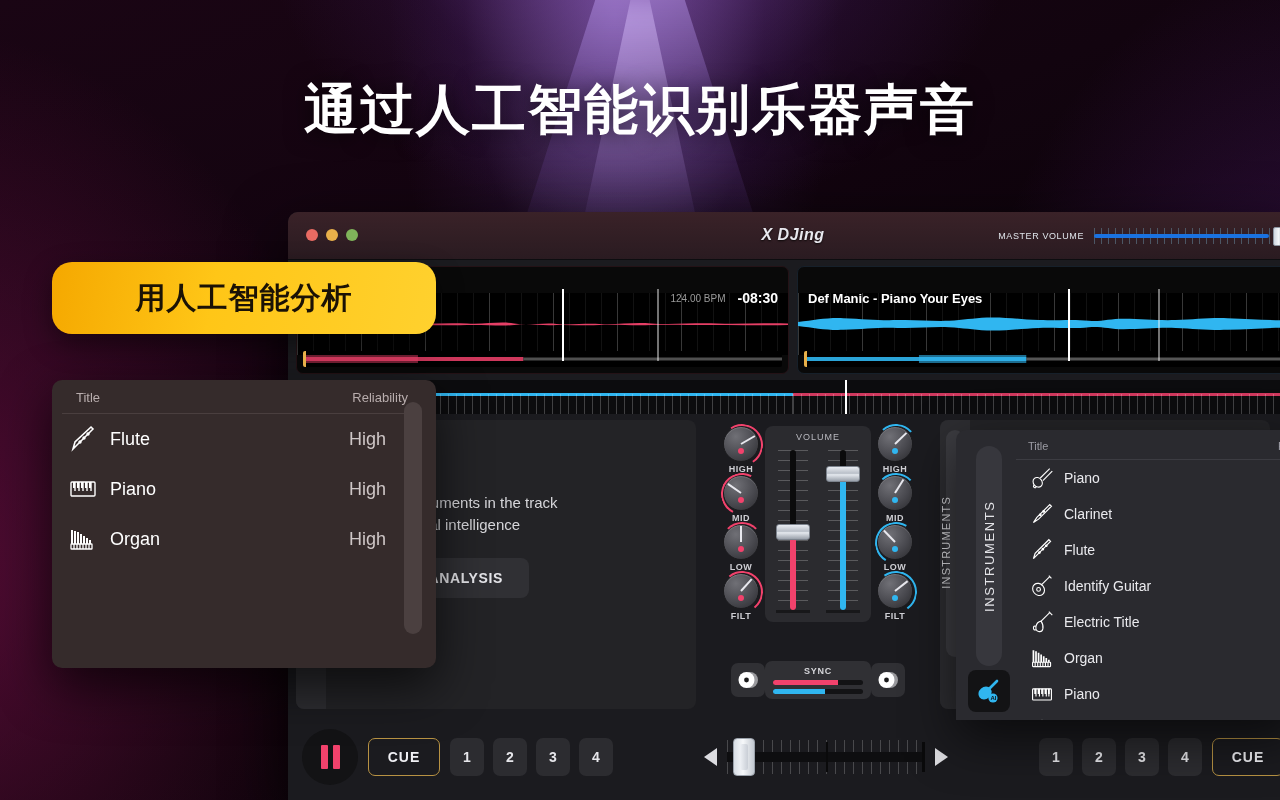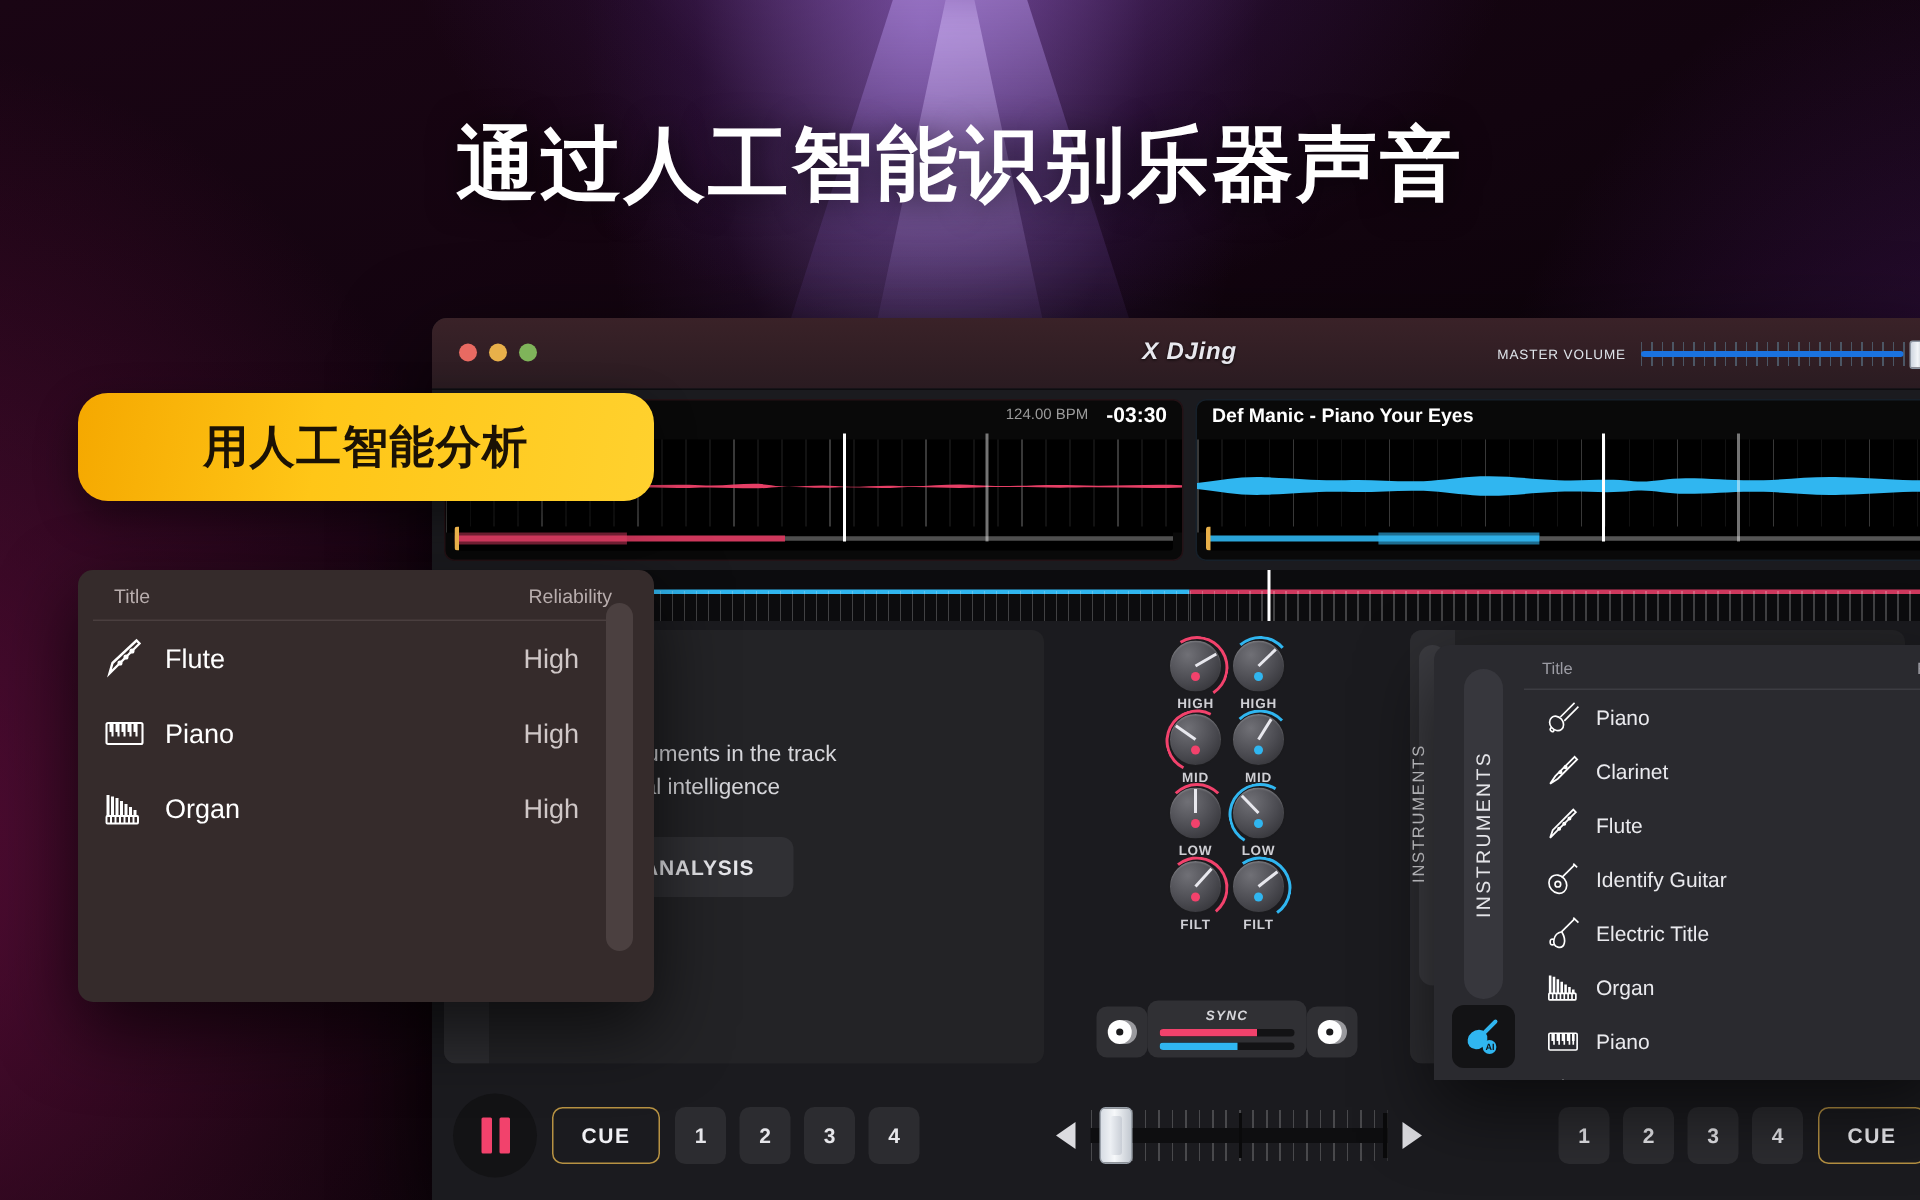--- a/index.html
+++ b/index.html
@@ -94,21 +94,21 @@
 
   
   #decks-top { position: relative; height: 120px; padding: 6px 8px; display: flex; gap: 8px; }
   .wavebox {
     position: relative; flex: 1; background: #090909;
     border-radius: 7px; overflow: hidden;
     border: 1px solid #241216;
   }
   .wavebox.right { border-color: #16202a; }
   .wave-head {
-    position: absolute; top: 0; left: 0; right: 0; height: 18px;
+    position: absolute; top: 22px; left: 0; right: 0; height: 18px;
     display: flex; align-items: center; padding: 0 10px; z-index: 3;
   }
   .bpm { color: #9b9b9b; font-size: 10px; }
   .timeleft { color: #fff; font-size: 14px; font-weight: bold; margin-left: 12px; }
   .trackname { color: #fff; font-size: 13px; font-weight: bold; }
   .wave-body {
     position: absolute; left: 0; right: 0; top: 26px; height: 62px;
     background:
       repeating-linear-gradient(90deg, rgba(255,255,255,0.16) 0px, rgba(255,255,255,0.16) 1px, transparent 1px, transparent 64px),
       repeating-linear-gradient(90deg, rgba(255,255,255,0.07) 0px, rgba(255,255,255,0.07) 1px, transparent 1px, transparent 16px),
@@ -208,21 +208,21 @@
   }
   .fader .rail { position: absolute; left: 50%; top: 0; bottom: 0; width: 6px; transform: translateX(-50%); background: #0b0b0c; border-radius: 3px; }
   .fader .fill { position: absolute; left: 50%; bottom: 0; width: 6px; transform: translateX(-50%); border-radius: 3px; }
   .fader .cap {
     position: absolute; left: 50%; width: 34px; height: 16px; transform: translateX(-50%);
     background: linear-gradient(180deg,#e9ecf1,#b9bfc8 45%, #e4e8ee 55%, #9aa1ab);
     border-radius: 3px; border: 1px solid #7d848e;
   }
   .fader .base { position: absolute; left: 50%; bottom: -3px; width: 34px; height: 3px; transform: translateX(-50%); background: #18181a; }
 
-  .mx-bottom { height: 54px; display: flex; align-items: flex-end; justify-content: center; gap: 0; padding-bottom: 4px; font-style: italic; }
+  .mx-bottom { height: 54px; display: flex; align-items: center; justify-content: center; gap: 0; padding-bottom: 4px; }
   .vinyl-btn {
     width: 34px; height: 34px; border-radius: 7px; background: #303034;
     display: flex; align-items: center; justify-content: center;
   }
   .sync-box { width: 106px; background: #303034; border-radius: 7px; padding: 5px 8px; }
   .sync-title { color: #d6d6da; font-size: 9px; font-weight: bold; text-align: center; letter-spacing: 0.8px; }
   .sync-bar { height: 5px; background: #131315; border-radius: 3px; margin-top: 4px; overflow: hidden; }
   .sync-bar i { display: block; height: 100%; }
 
   
@@ -352,21 +352,21 @@
         <i class="mv-fill"></i>
           <i class="mv-knob"></i>
       </span>
     </div>
   </div>
 
   <div id="decks-top">
     <div class="wavebox left">
       <div class="wave-head" style="justify-content:flex-end">
         <span class="bpm">124.00 BPM</span>
-        <span class="timeleft">-03:30</span>
+        <span class="timeleft">-08:30</span>
       </div>
       <div class="wave-body">
         <svg class="wave-blob" viewBox="0 0 520 30" preserveAspectRatio="none" width="100%" height="100%">
           <path d="M0,17 C20,13 40,12 60,14 C80,16 100,13 120,14 C140,15 160,12 180,14 C200,16 215,9 230,14 C245,19 260,12 275,15 C290,18 305,13 320,15 C340,17 355,11 375,14 C400,17 420,12 445,14 C470,16 495,12 520,14 L520,17 C495,19 470,16 445,17 C420,18 400,15 375,17 C355,19 340,15 320,17 C305,19 290,16 275,17 C260,19 245,14 230,17 C215,20 200,16 180,17 C160,19 140,16 120,17 C100,18 80,16 60,17 C40,18 20,18 0,17 Z" fill="#F2426C" opacity="0.95"></path>
         </svg>
       </div>
       <div class="playhead" style="left:265px;"></div>
       <div class="playhead" style="left:360px;opacity:0.45;"></div>
       <div class="overview">
         <i class="ov-cue"></i>
@@ -451,20 +451,37 @@
           </div>
           <div class="knob-lbl">LOW</div>
           <div class="knob">
             <span class="arc" style="border-top-color:#F2426C;border-right-color:#F2426C;transform:rotate(6deg)"></span>
             <span class="pointer" style="transform:translate(-50%,-100%) rotate(42deg)"></span>
             <span class="dot" style="background:#F2426C"></span>
           </div>
           <div class="knob-lbl">FILT</div>
         </div>
 
+        <div class="vol-box">
+          <div class="vol-title">VOLUME</div>
+          <div class="faders">
+            <div class="fader">
+              <i class="rail"></i>
+              <i class="fill" style="height:48%;background:#F2426C"></i>
+              <i class="base"></i>
+              <i class="cap" style="bottom:44%"></i>
+            </div>
+            <div class="fader">
+              <i class="rail"></i>
+              <i class="fill" style="height:84%;background:#30B6F0"></i>
+              <i class="base"></i>
+              <i class="cap" style="bottom:80%"></i>
+            </div>
+          </div>
+        </div>
 
         <div class="knob-col">
           <div class="knob">
             <span class="arc" style="border-top-color:#30B6F0;transform:rotate(4deg)"></span>
             <span class="pointer" style="transform:translate(-50%,-100%) rotate(46deg)"></span>
             <span class="dot" style="background:#30B6F0"></span>
           </div>
           <div class="knob-lbl">HIGH</div>
           <div class="knob">
             <span class="arc" style="border-top-color:#30B6F0;transform:rotate(2deg)"></span>

